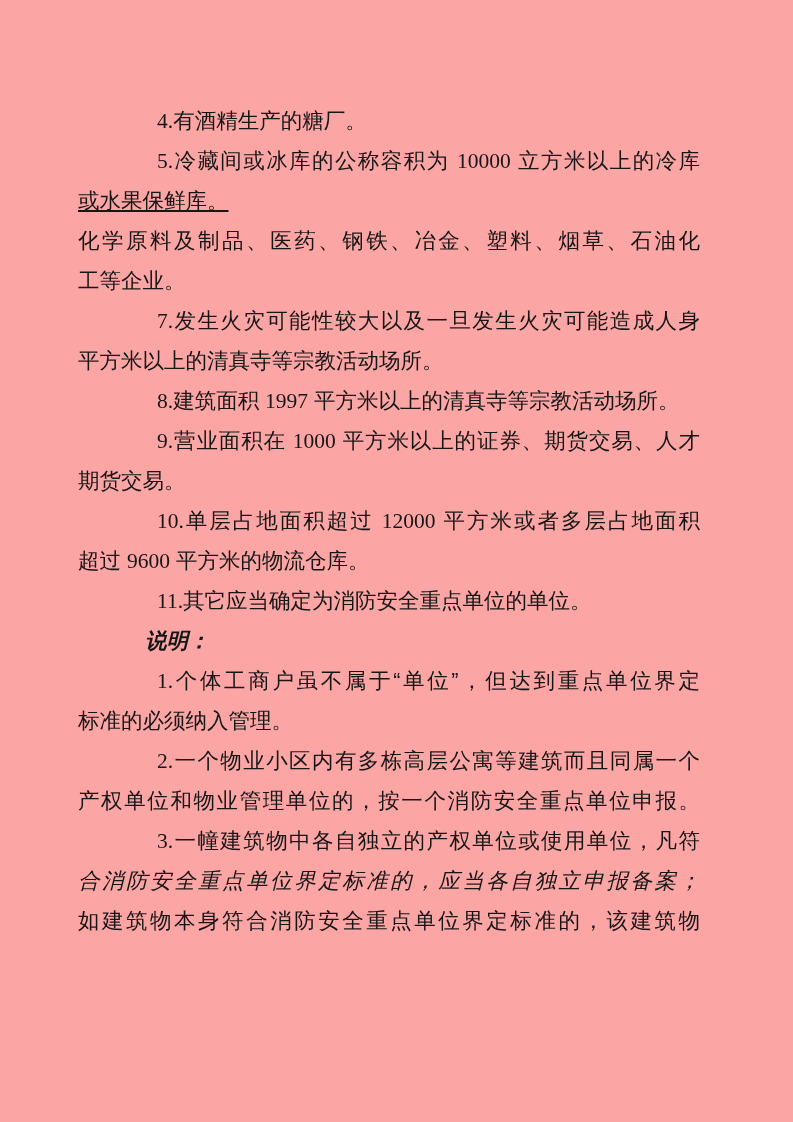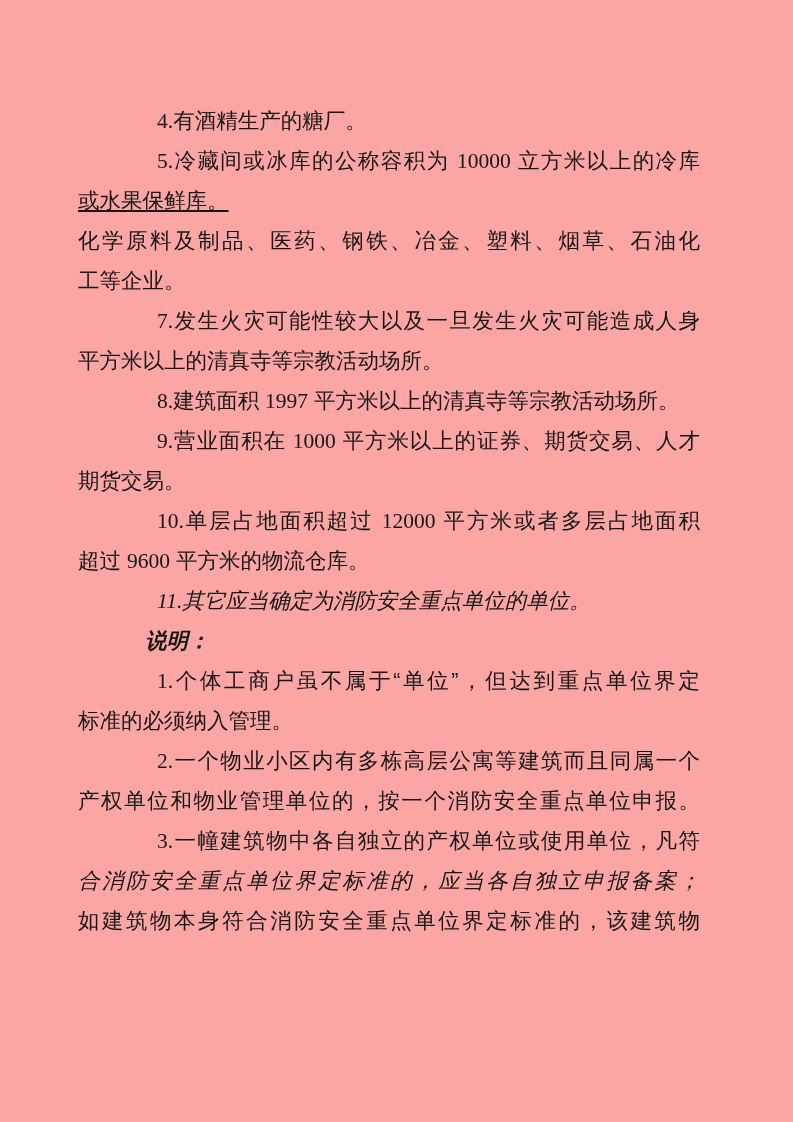--- a/index.html
+++ b/index.html
@@ -52,21 +52,21 @@
       <div class="line" style="text-indent: 0px; text-decoration: underline;">或水果保鲜库。</div>
       <div class="line j" style="text-indent: 0px;">化学原料及制品、医药、钢铁、冶金、塑料、烟草、石油化</div>
       <div class="line" style="text-indent: 0px;">工等企业。</div>
       <div class="line j" style="text-indent: 79px;"><span class="latin">7.</span>发生火灾可能性较大以及一旦发生火灾可能造成人身</div>
       <div class="line" style="text-indent: 0px;">平方米以上的清真寺等宗教活动场所。</div>
       <div class="line" style="text-indent: 79px;"><span class="latin">8.</span>建筑面积 <span class="latin">1997</span> 平方米以上的清真寺等宗教活动场所。</div>
       <div class="line j" style="text-indent: 79px;"><span class="latin">9.</span>营业面积在 <span class="latin">1000</span> 平方米以上的证券、期货交易、人才</div>
       <div class="line" style="text-indent: 0px;">期货交易。</div>
       <div class="line j" style="text-indent: 79px;"><span class="latin">10.</span>单层占地面积超过 <span class="latin">12000</span> 平方米或者多层占地面积</div>
       <div class="line" style="text-indent: 0px;">超过 <span class="latin">9600</span> 平方米的物流仓库。</div>
-      <div class="line" style="text-indent: 79px; font-style: italic;"><span class="latin">11.</span>其它应当确定为消防安全重点单位的单位。</div>
+      <div class="line" style="text-indent: 79px;"><span class="latin">11.</span>其它应当确定为消防安全重点单位的单位。</div>
       <div class="line b" style="text-indent: 67px;">说明：</div>
       <div class="line j" style="text-indent: 79px;"><span class="latin">1.</span>个体工商户虽不属于“单位”，但达到重点单位界定</div>
       <div class="line" style="text-indent: 0px;">标准的必须纳入管理。</div>
       <div class="line j" style="text-indent: 79px;"><span class="latin">2.</span>一个物业小区内有多栋高层公寓等建筑而且同属一个</div>
       <div class="line j" style="text-indent: 0px;">产权单位和物业管理单位的，按一个消防安全重点单位申报。</div>
       <div class="line j" style="text-indent: 79px;"><span class="latin">3.</span>一幢建筑物中各自独立的产权单位或使用单位，凡符</div>
       <div class="line j" style="text-indent: 0px; font-style: italic;">合消防安全重点单位界定标准的，应当各自独立申报备案；</div>
       <div class="line j" style="text-indent: 0px;">如建筑物本身符合消防安全重点单位界定标准的，该建筑物</div>
     </div>
 </div>

